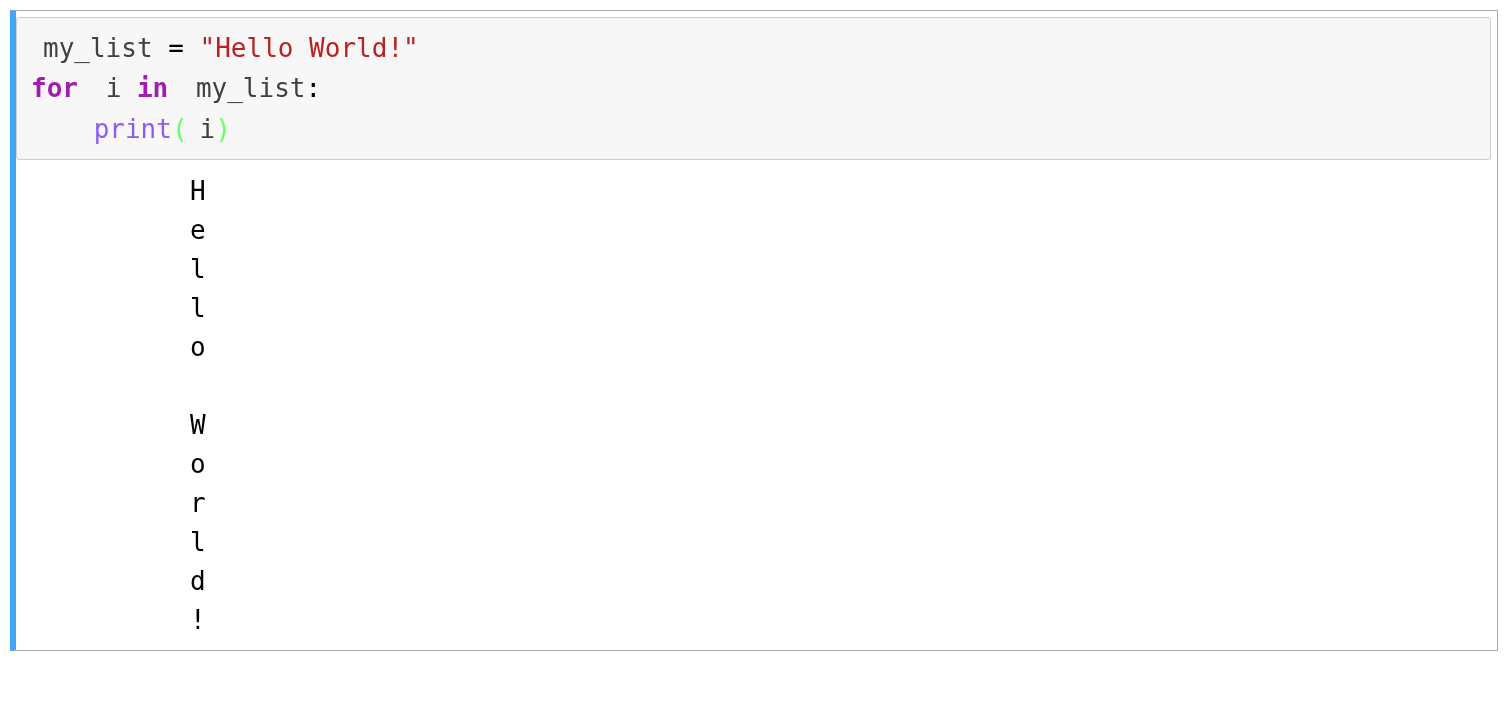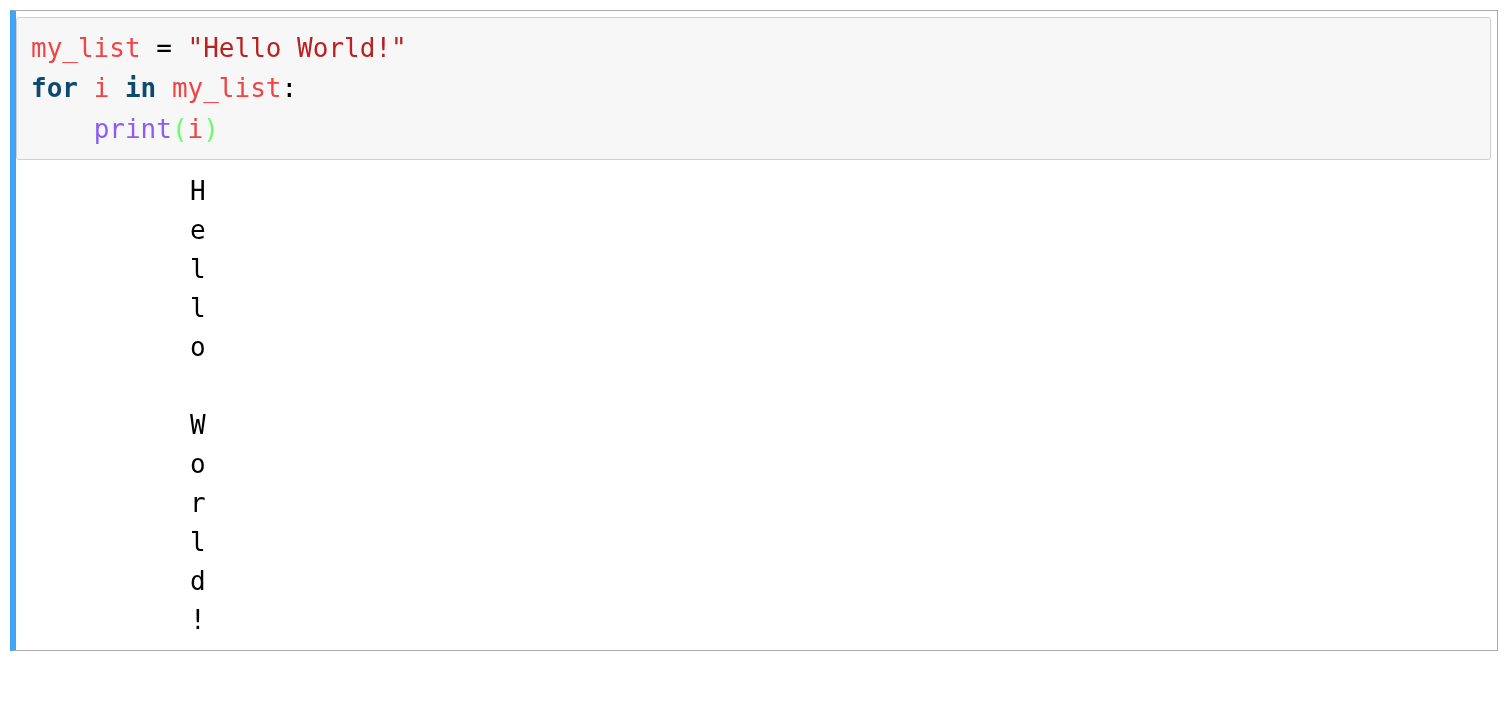--- a/index.html
+++ b/index.html
@@ -34,24 +34,24 @@
     background: #f7f7f7;
     border: 1px solid #cfcfcf;
     border-radius: 3px;
     margin: 6px 6px 6px 0;
     padding: 10px 14px;
     font-family: "SFMono-Regular", Menlo, Consolas, monospace;
     font-size: 26px;
     line-height: 1.55;
     white-space: pre;
   }
-  .tok-var { color: #ef4444; }
+  .tok-var { color: #404040; margin-left: 12px; }
   .tok-op  { color: #000; }
   .tok-str { color: #BA2121; }
-  .tok-kw  { color: #0c4a6e; font-weight: bold; }
+  .tok-kw  { color: #a21caf; font-weight: bold; }
   .tok-builtin { color: #8b5cf6; }
   .tok-paren { color: #66ff66; }
 
   .output-area {
     display: flex;
     align-items: flex-end;
   }
   .output-prompt {
     min-width: 160px;
   }

